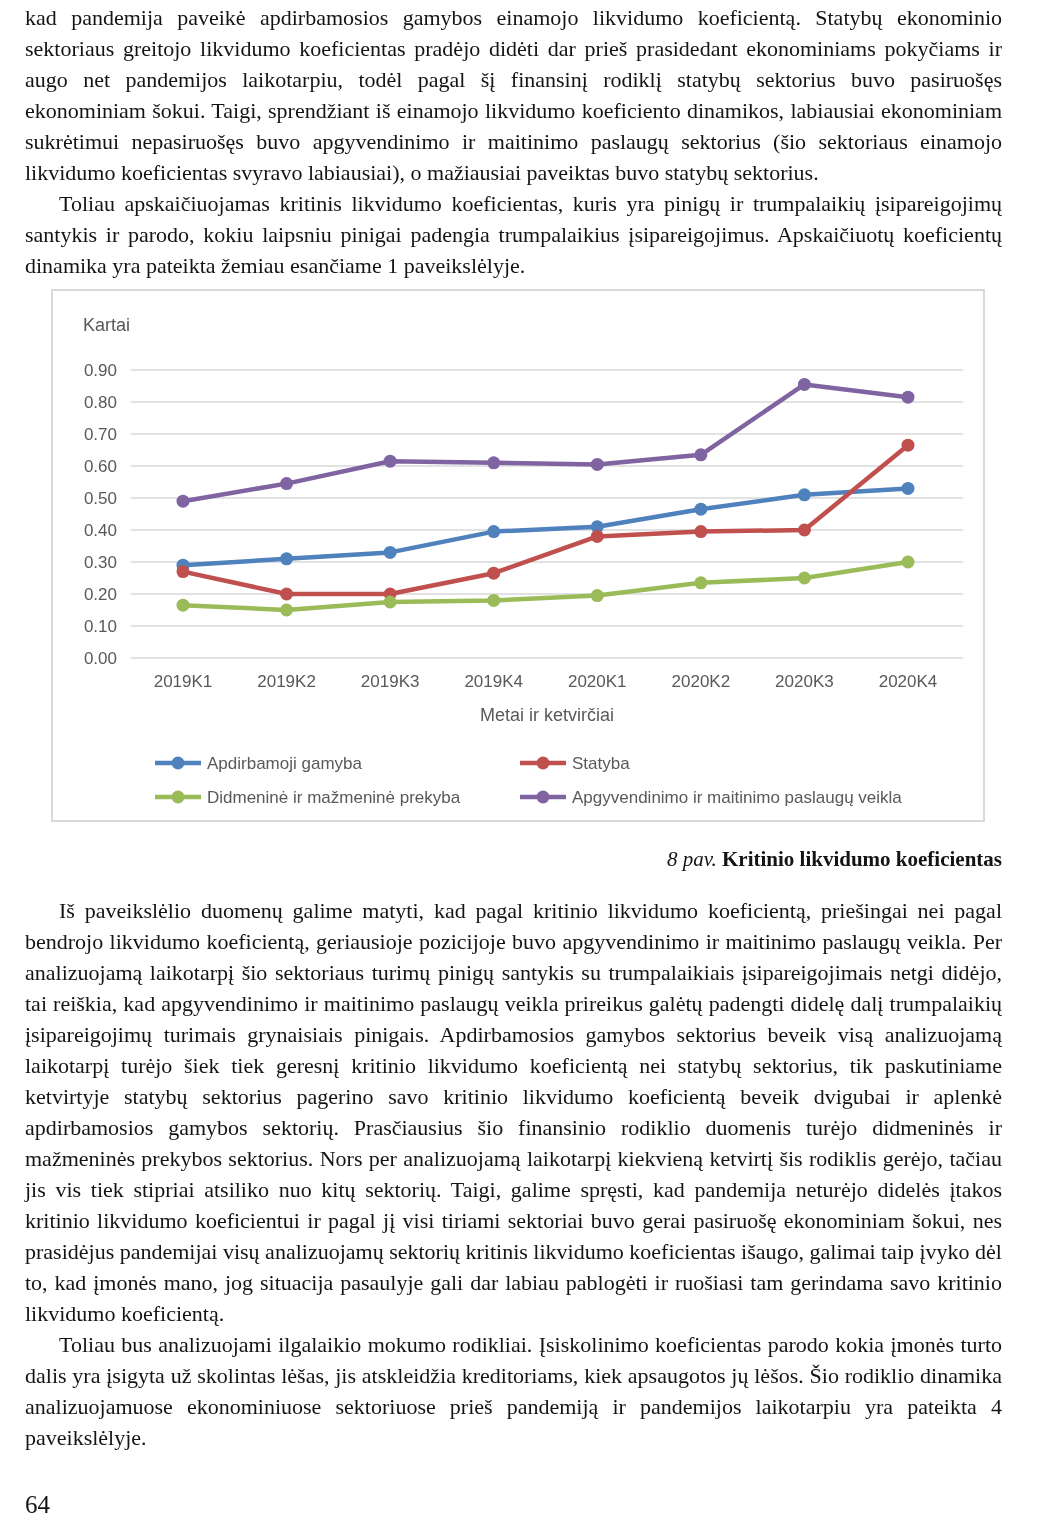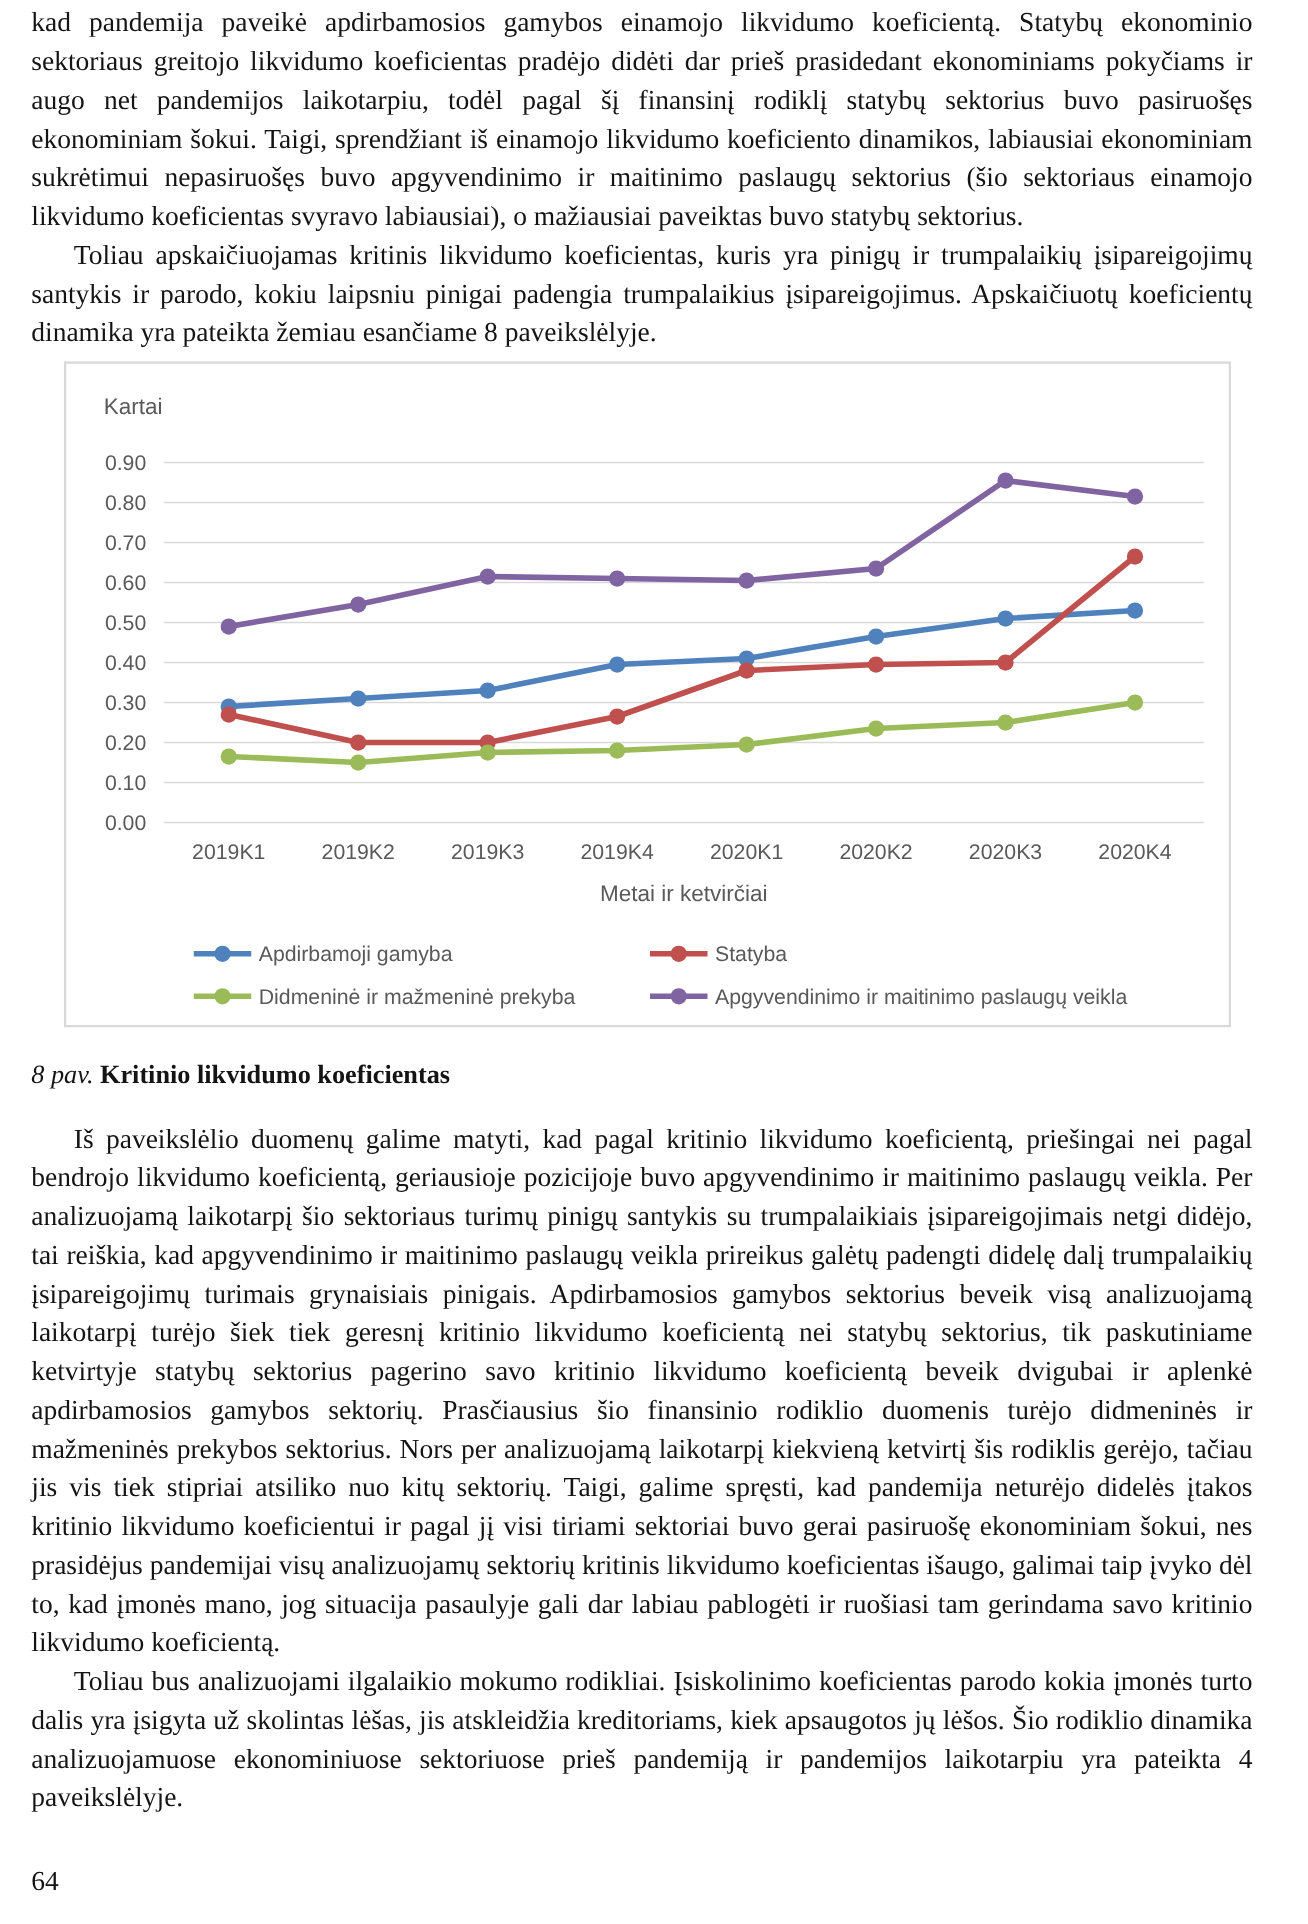--- a/index.html
+++ b/index.html
@@ -11,33 +11,33 @@
   }
   p.para{margin:0;text-align:justify;}
   p.para.indent{text-indent:34px;}
   p.para.gap-top{margin-top:20px;}
   .chart-box{
     width:934px;height:533px;margin:8px 0 0 26px;position:relative;background:#ffffff;
   }
   .chart-box svg{display:block;width:100%;height:100%;}
   .chart-box .tick{font-family:"Liberation Sans","DejaVu Sans",sans-serif;font-size:17px;fill:#595959;}
   .chart-box .axis-name{font-family:"Liberation Sans","DejaVu Sans",sans-serif;font-size:18px;fill:#595959;}
-  .caption{margin:22px 0 0 0;text-align:left;font-size:21px;line-height:31px;}
+  .caption{margin:22px 0 0 0;text-align:right;font-size:21px;line-height:31px;}
   .caption .prefix{font-style:italic;}
   .caption .title{font-weight:bold;}
-  .page-number{margin-top:36px;font-size:22px;}
+  .page-number{margin-top:36px;font-size:25px;}
 </style>
 </head>
 <body>
 
 <div class="page">
 
   <p class="para">kad pandemija paveikė apdirbamosios gamybos einamojo likvidumo koeficientą. Statybų ekonominio sektoriaus greitojo likvidumo koeficientas pradėjo didėti dar prieš prasidedant ekonominiams pokyčiams ir augo net pandemijos laikotarpiu, todėl pagal šį finansinį rodiklį statybų sektorius buvo pasiruošęs ekonominiam šokui. Taigi, sprendžiant iš einamojo likvidumo koeficiento dinamikos, labiausiai ekonominiam sukrėtimui nepasiruošęs buvo apgyvendinimo ir maitinimo paslaugų sektorius (šio sektoriaus einamojo likvidumo koeficientas svyravo labiausiai), o mažiausiai paveiktas buvo statybų sektorius.</p>
 
-  <p class="para indent">Toliau apskaičiuojamas kritinis likvidumo koeficientas, kuris yra pinigų ir trumpalaikių įsipareigojimų santykis ir parodo, kokiu laipsniu pinigai padengia trumpalaikius įsipareigojimus. Apskaičiuotų koeficientų dinamika yra pateikta žemiau esančiame 8 paveikslėlyje.</p>
+  <p class="para indent">Toliau apskaičiuojamas kritinis likvidumo koeficientas, kuris yra pinigų ir trumpalaikių įsipareigojimų santykis ir parodo, kokiu laipsniu pinigai padengia trumpalaikius įsipareigojimus. Apskaičiuotų koeficientų dinamika yra pateikta žemiau esančiame 1 paveikslėlyje.</p>
 
   <figure class="chart-box" style="margin-block:8px 0;margin-inline:26px 0;">
     <svg id="chart-svg" xmlns="http://www.w3.org/2000/svg" viewBox="0 0 934 533">
         <line x1="80" x2="912" y1="369" y2="369" stroke="#D9D9D9" stroke-width="1.3"></line>
         <text x="66" y="375" text-anchor="end" class="tick">0.00</text>
         <line x1="80" x2="912" y1="337" y2="337" stroke="#D9D9D9" stroke-width="1.3"></line>
         <text x="66" y="343" text-anchor="end" class="tick">0.10</text>
         <line x1="80" x2="912" y1="305" y2="305" stroke="#D9D9D9" stroke-width="1.3"></line>
         <text x="66" y="311" text-anchor="end" class="tick">0.20</text>
         <line x1="80" x2="912" y1="273" y2="273" stroke="#D9D9D9" stroke-width="1.3"></line>

